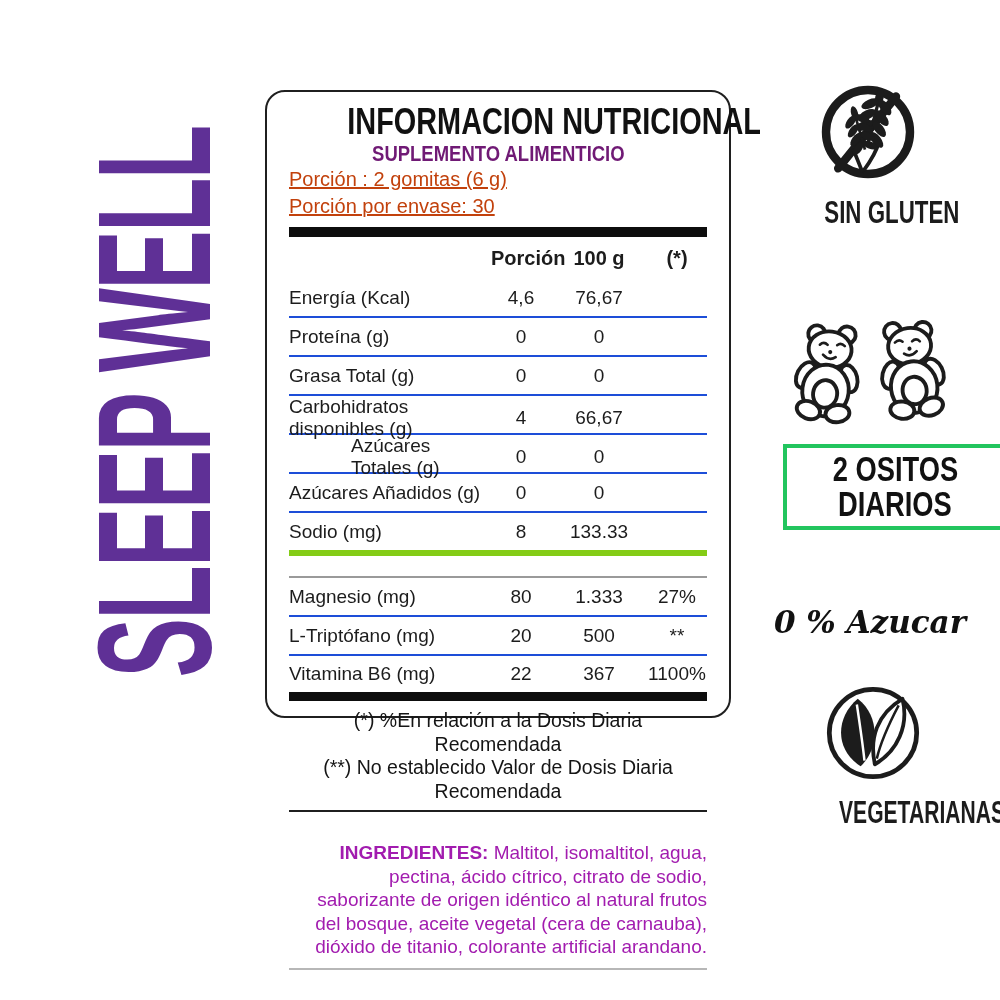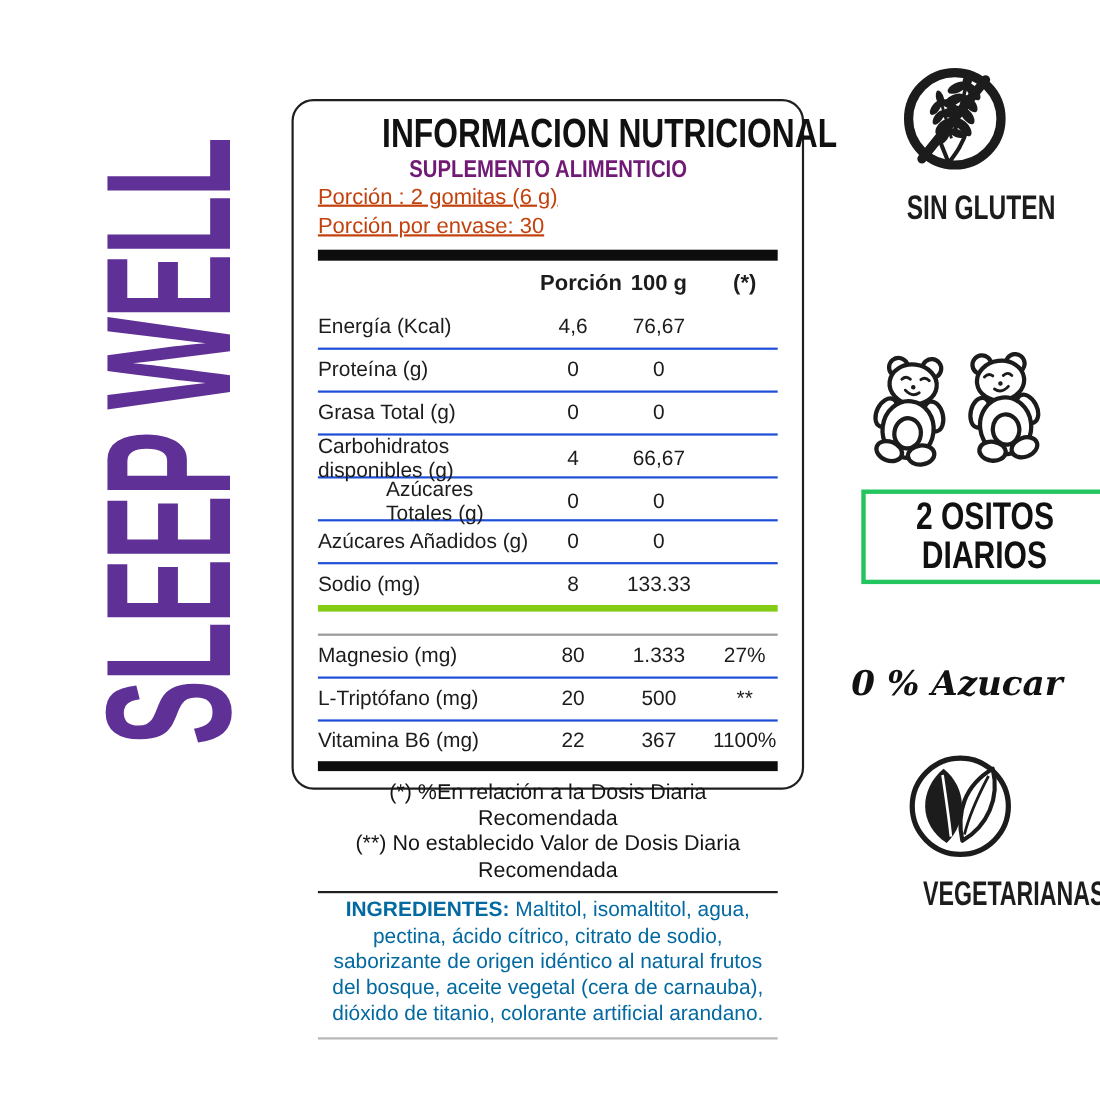--- a/index.html
+++ b/index.html
@@ -31,28 +31,28 @@
   .thead{height:42px;border-bottom:none;font-weight:700;font-size:20px;}
   .trow .lab{text-align:left;}
   .trow.indent .lab{padding-left:62px;}
   .trow .num{text-align:center;}
   .trow.last1{border-bottom:6px solid #84cc16;}
   .gapsep{height:20px;border-bottom:2px solid #9a9a9a;margin-bottom:0;}
   .trow.nline{border-bottom:none;height:36px;}
 
   .foot{ text-align:center;font-size:19.5px;line-height:23.5px;margin-top:8px;color:#151515;}
   .thinline{height:0;border-bottom:2.5px solid #1f1f1f;margin-top:7px;}
-  .ingr{margin-top:4px;font-size:19px;line-height:23.5px;color:#0369a1;text-align:center;}
+  .ingr{margin-top:29px;font-size:19px;line-height:23.5px;color:#a21caf;text-align:right;}
   .ingr b{font-weight:700;}
   .grayline{height:0;border-bottom:2px solid #b7b7b7;margin-top:9px;}
 
   
   .badge{position:absolute;text-align:center;}
   .badge .blabel{display:block;font-weight:700;font-size:31px;color:#1c1c1c;line-height:32px;}
-  .b-gluten{left:798px;top:52px;width:140px;}
+  .b-gluten{left:798px;top:76px;width:140px;}
   .b-gluten svg{display:block;margin:0 auto;}
   .b-gluten .blabel{margin-top:9px;}
   .b-bears{left:783px;top:308px;width:172px;}
   .bears-box{display:inline-block;border:4px solid #22c55e;padding:3px 28px 5px;margin-top:8px;}
   .bears-box .bline{display:block;font-weight:700;font-size:35px;line-height:35px;color:#111;}
   .b-azucar{left:770px;top:598px;width:200px;font-family:"DejaVu Serif",serif;
             font-style:italic;font-weight:700;font-size:31px;line-height:48px;color:#111;}
   .b-veg{left:800px;top:676px;width:146px;}
   .b-veg svg{display:block;margin:0 auto;}
   .b-veg .blabel{margin-top:7px;}

